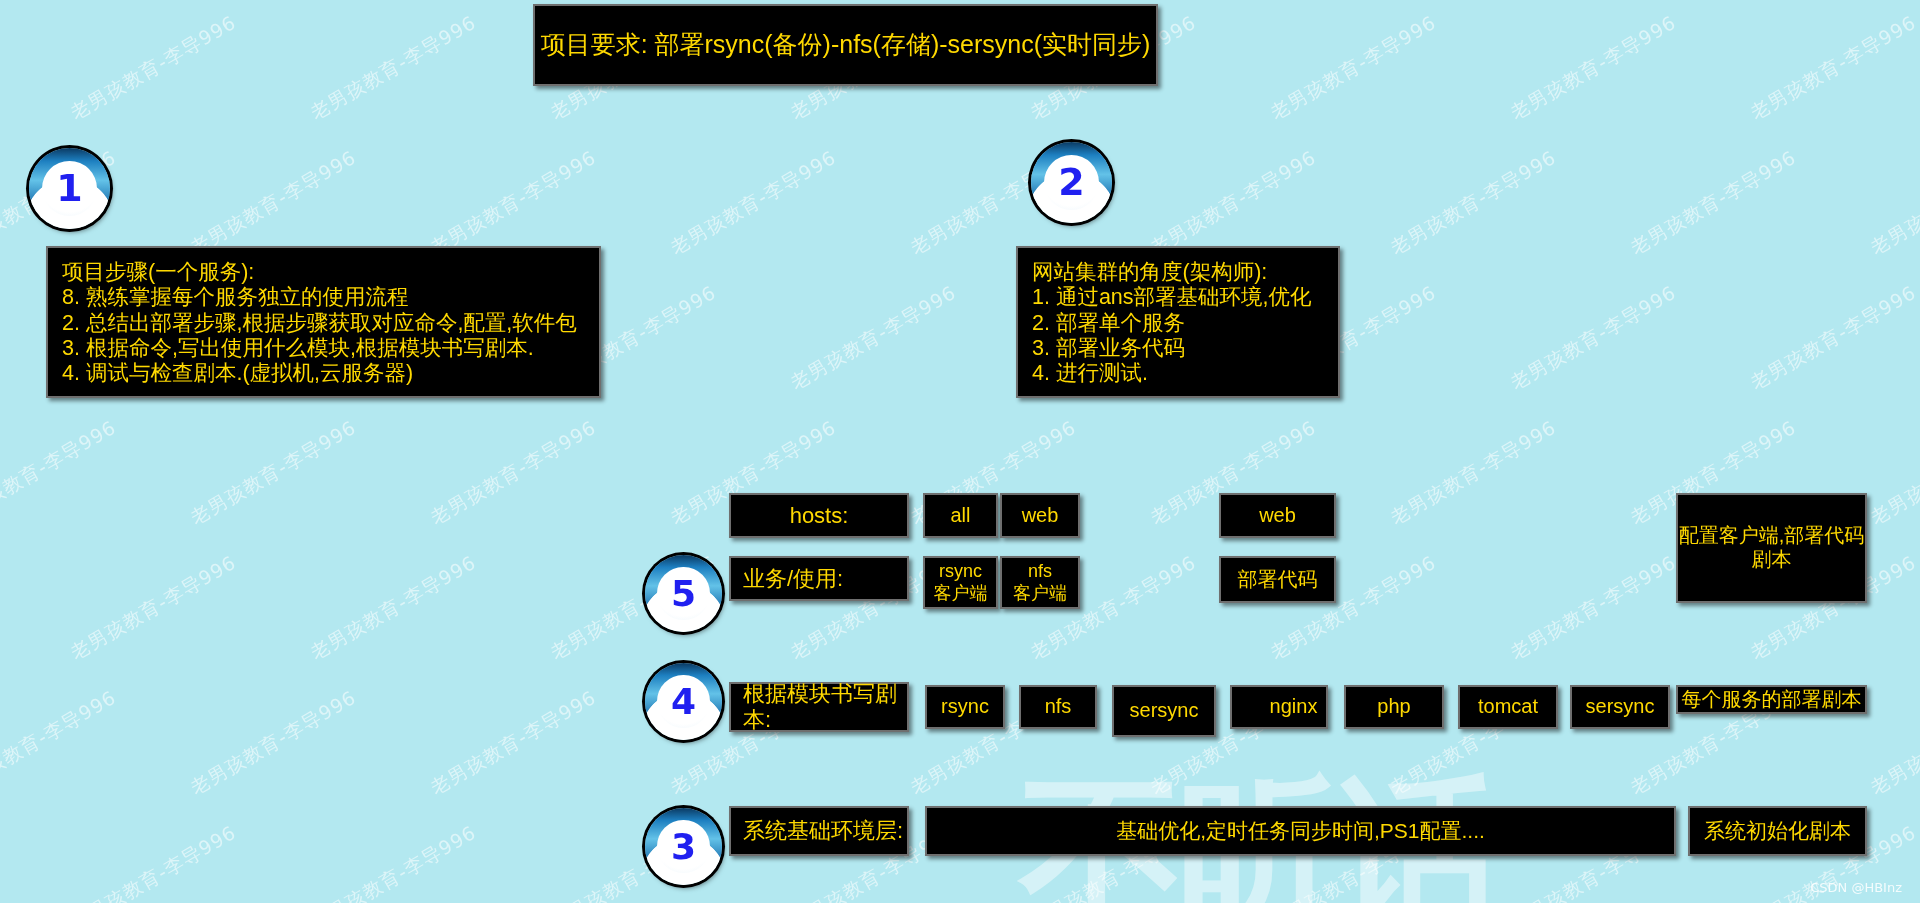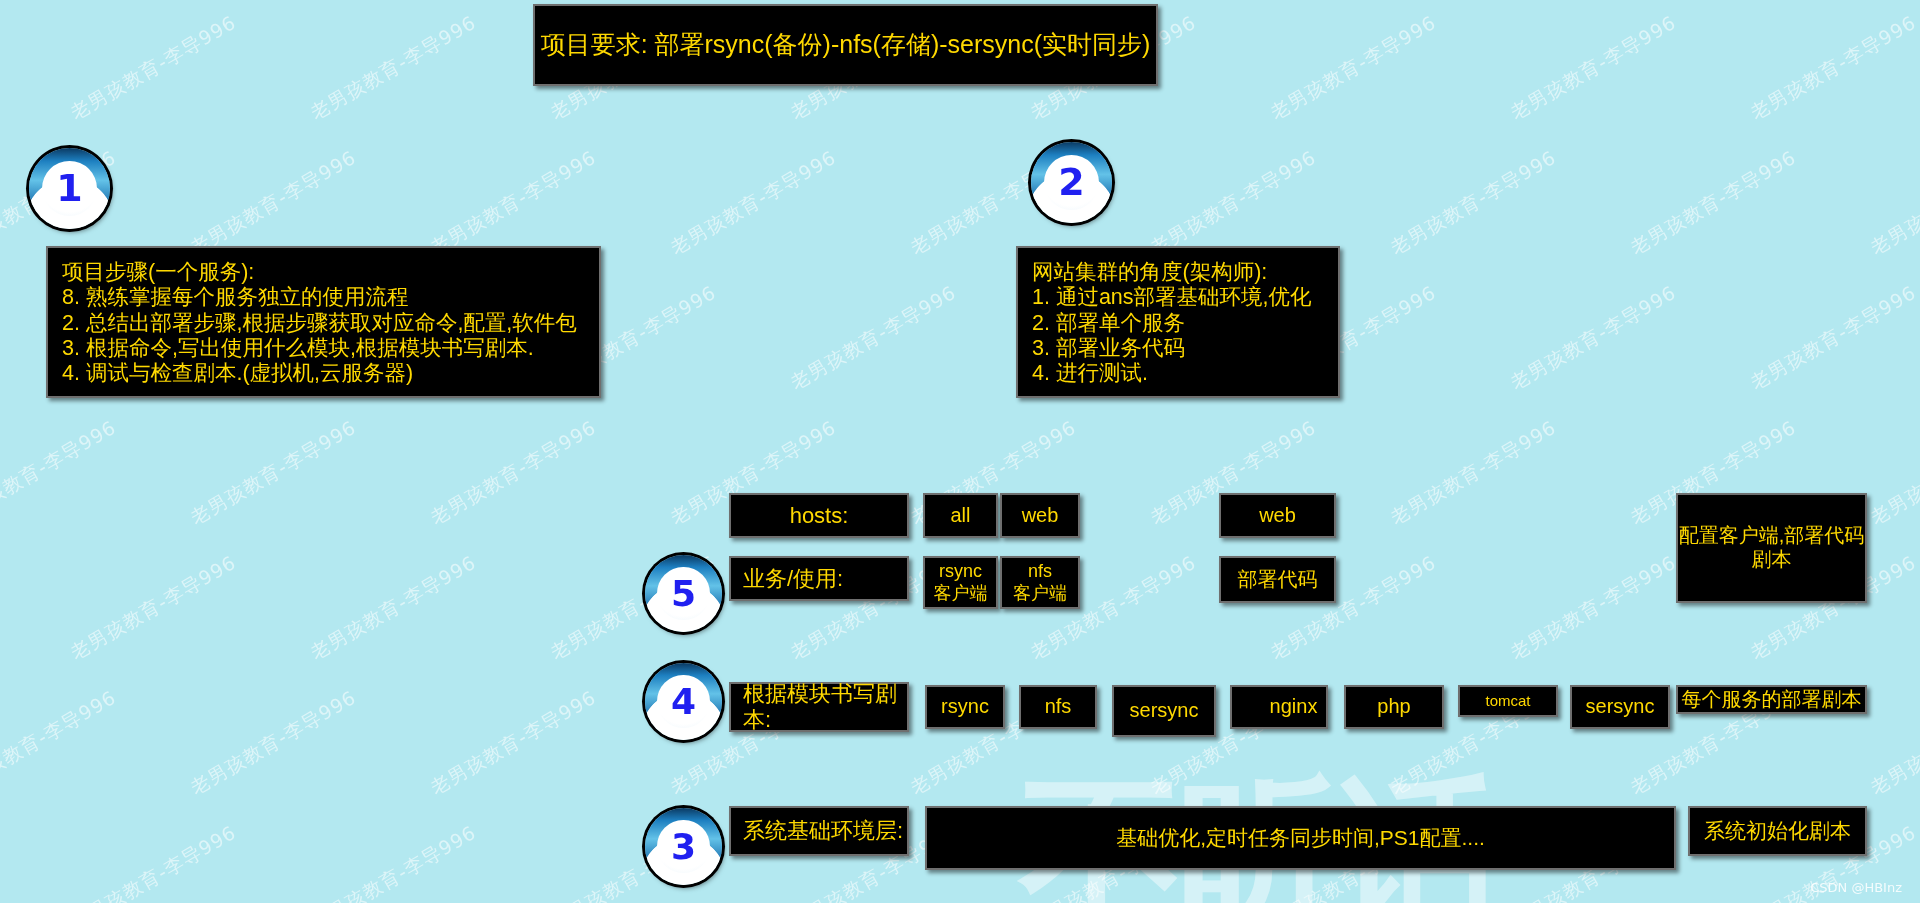--- a/index.html
+++ b/index.html
@@ -149,28 +149,28 @@
   #r5-script  { left: 1676px; top: 493px; width: 191px; height: 110px; font-size: 20px; }
 
   
   #r4-label   { left: 729px;  top: 682px; width: 180px; height: 50px; font-size: 22px;
                 justify-content: flex-start; padding-left: 12px; text-align: left; }
   #r4-rsync   { left: 925px;  top: 685px; width: 80px;  height: 44px; font-size: 20px; }
   #r4-nfs     { left: 1019px; top: 685px; width: 78px;  height: 44px; font-size: 20px; }
   #r4-sersync { left: 1112px; top: 685px; width: 104px; height: 52px; font-size: 20px; }
   #r4-nginx   { left: 1230px; top: 685px; width: 98px;  height: 44px; font-size: 20px; padding-left: 29px; }
   #r4-php     { left: 1344px; top: 685px; width: 100px; height: 44px; font-size: 20px; }
-  #r4-tomcat  { left: 1458px; top: 685px; width: 100px; height: 32px; font-size: 15px; }
+  #r4-tomcat  { left: 1458px; top: 685px; width: 100px; height: 44px; font-size: 20px; }
   #r4-tengine { left: 1570px; top: 685px; width: 100px; height: 44px; font-size: 20px; }
   #r4-script  { left: 1676px; top: 685px; width: 191px; height: 29px; font-size: 20px; }
 
   
   #r3-label   { left: 729px;  top: 806px; width: 180px; height: 50px; font-size: 22px;
                 justify-content: flex-start; padding-left: 12px; text-align: left; }
-  #r3-main    { left: 925px;  top: 806px; width: 751px; height: 64px; font-size: 21px; }
+  #r3-main    { left: 925px;  top: 806px; width: 751px; height: 50px; font-size: 21px; }
   #r3-script  { left: 1688px; top: 806px; width: 179px; height: 50px; font-size: 21px; }
 </style>
 </head>
 <body>
 
 <div id="watermark-layer">
     <div class="wm" style="left: -180px; top: 55px;">老男孩教育-李导996</div>
     <div class="wm" style="left: 60px; top: 55px;">老男孩教育-李导996</div>
     <div class="wm" style="left: 300px; top: 55px;">老男孩教育-李导996</div>
     <div class="wm" style="left: 540px; top: 55px;">老男孩教育-李导996</div>

